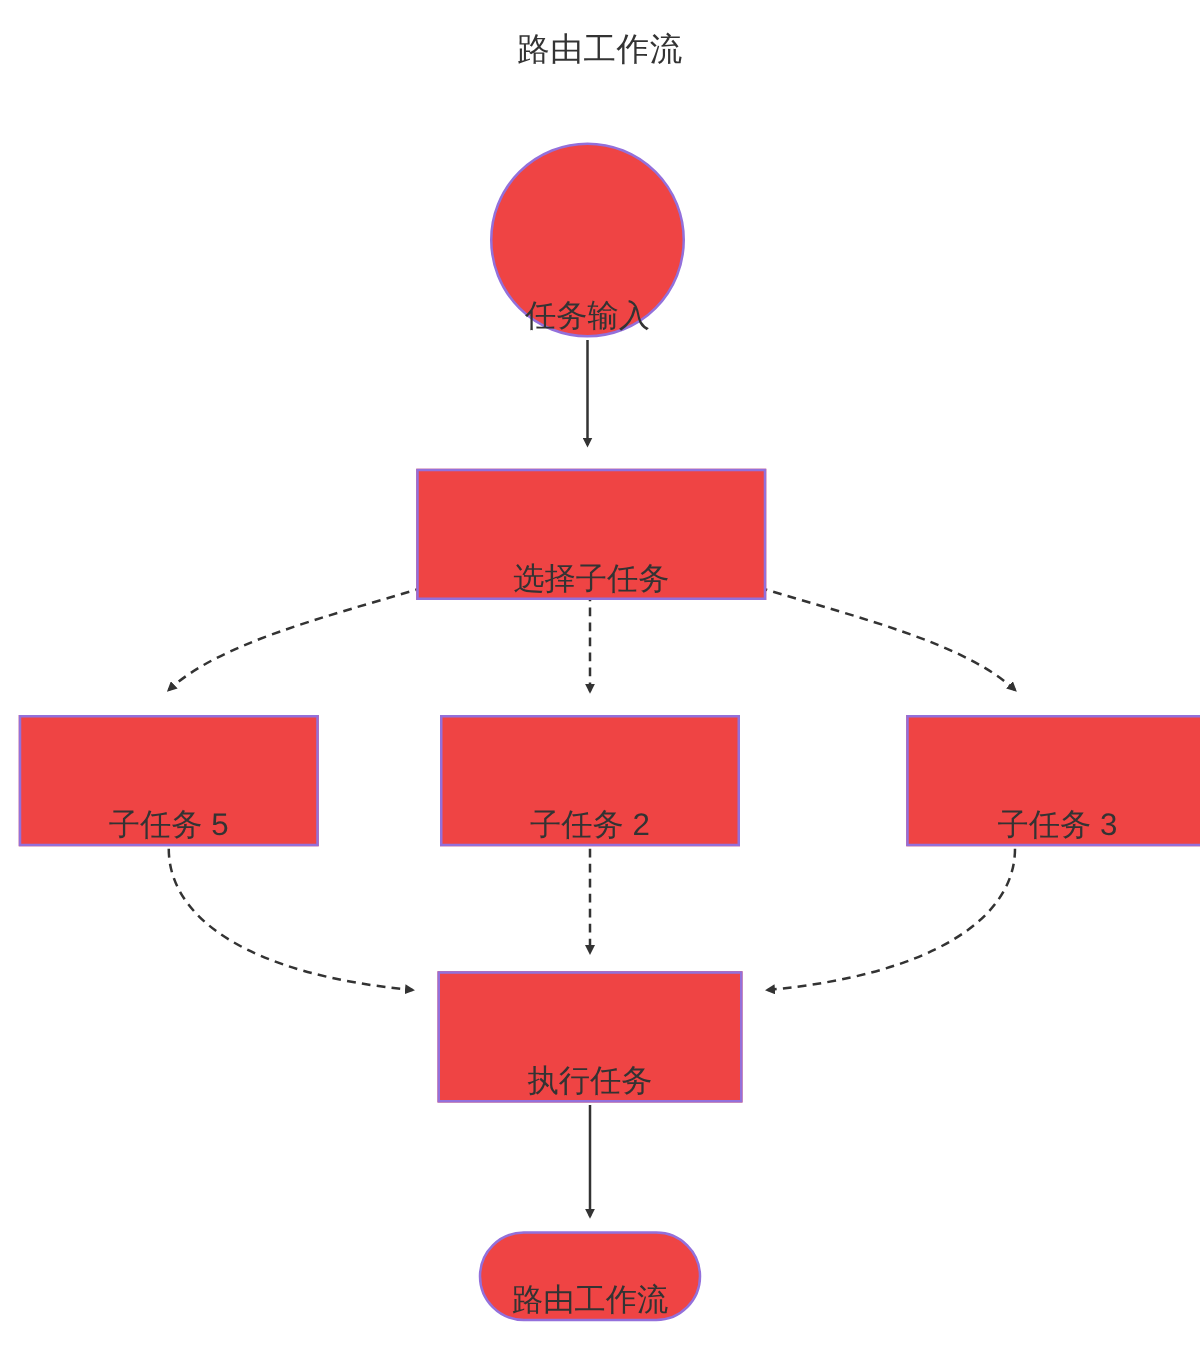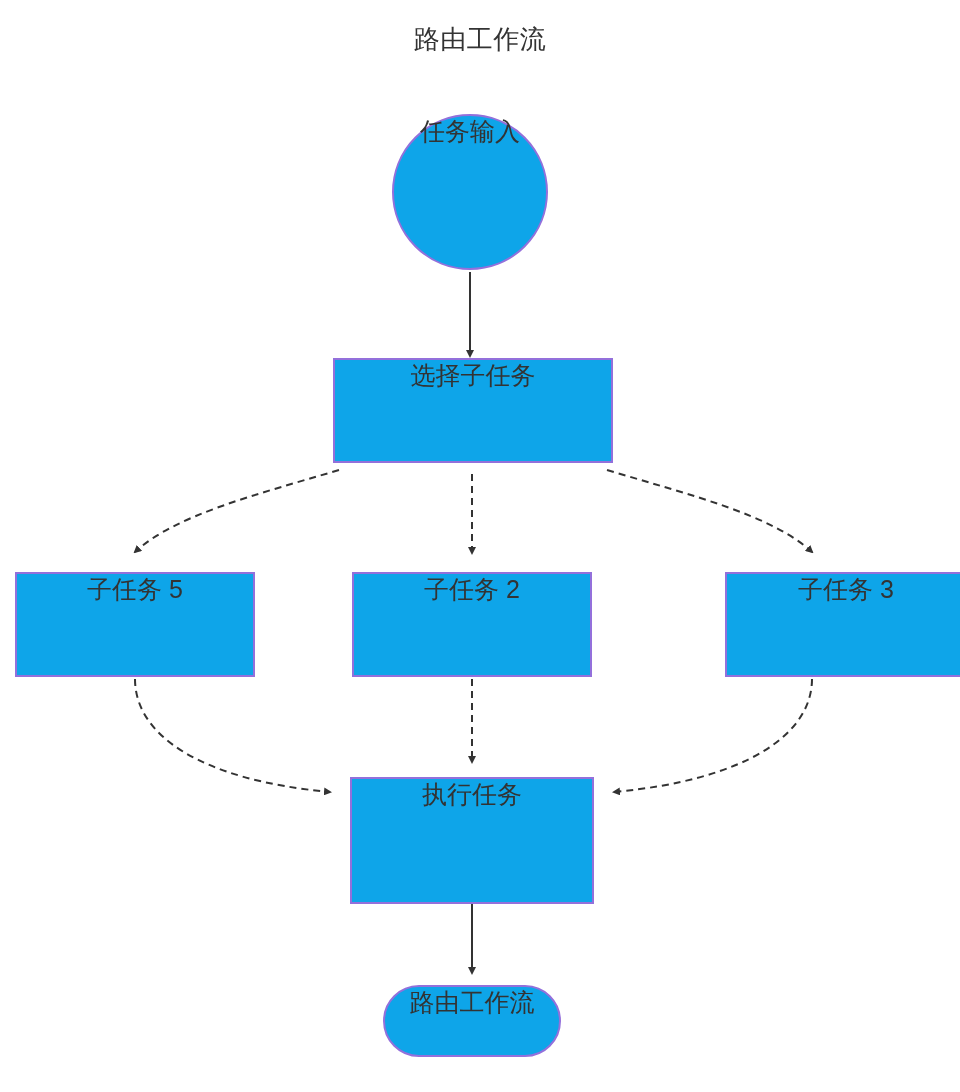--- a/index.html
+++ b/index.html
@@ -34,23 +34,23 @@
     text-align: center;
     font-size: 26px;
     color: #333333;
     letter-spacing: 0.5px;
     white-space: nowrap;
   }
   .node {
     position: absolute;
     box-sizing: border-box;
     display: flex;
-    align-items: flex-start;
+    align-items: flex-end;
     justify-content: center;
-    background: #0ea5e9;
+    background: #ef4444;
     border: 2px solid #9370db;
     color: #333333;
     font-size: 25px;
     text-align: center;
     line-height: 1.2;
     white-space: nowrap;
   }
   .node.shape-circle {
     border-radius: 50%;
   }
@@ -95,37 +95,37 @@
 
     <path d="M 812 679 C 812 735, 745 780, 614 792" fill="none" stroke="#333333" stroke-width="2" stroke-dasharray="7 5" marker-end="url(#arrow-dashed)"></path>
 
     <path d="M 472 884 L 472 973" fill="none" stroke="#333333" stroke-width="2" marker-end="url(#arrow-solid)"></path>
   </svg>
 
   <div class="node shape-circle" style="left:392px; top:114px; width:156px; height:156px;">
     <span class="node-label">任务输入</span>
   </div>
 
-  <div class="node shape-rect" style="left:333px; top:358px; width:280px; height:105px;">
+  <div class="node shape-rect" style="left:333px; top:375px; width:280px; height:105px;">
     <span class="node-label">选择子任务</span>
   </div>
 
   <div class="node shape-rect" style="left:15px; top:572px; width:240px; height:105px;">
     <span class="node-label">子任务 5</span>
   </div>
 
   <div class="node shape-rect" style="left:352px; top:572px; width:240px; height:105px;">
     <span class="node-label">子任务 2</span>
   </div>
 
   <div class="node shape-rect" style="left:725px; top:572px; width:242px; height:105px;">
     <span class="node-label">子任务 3</span>
   </div>
 
-  <div class="node shape-rect" style="left:350px; top:777px; width:244px; height:127px;">
+  <div class="node shape-rect" style="left:350px; top:777px; width:244px; height:105px;">
     <span class="node-label">执行任务</span>
   </div>
 
   <div class="node shape-stadium" style="left:383px; top:985px; width:178px; height:72px;">
     <span class="node-label">路由工作流</span>
   </div>
 
 </div>
 
 </body></html>

